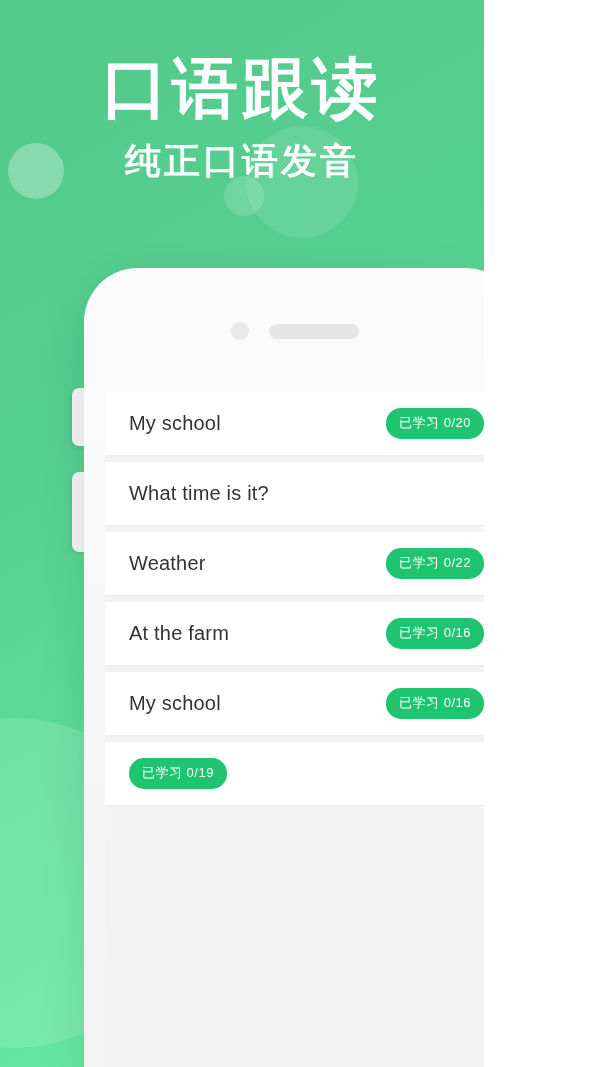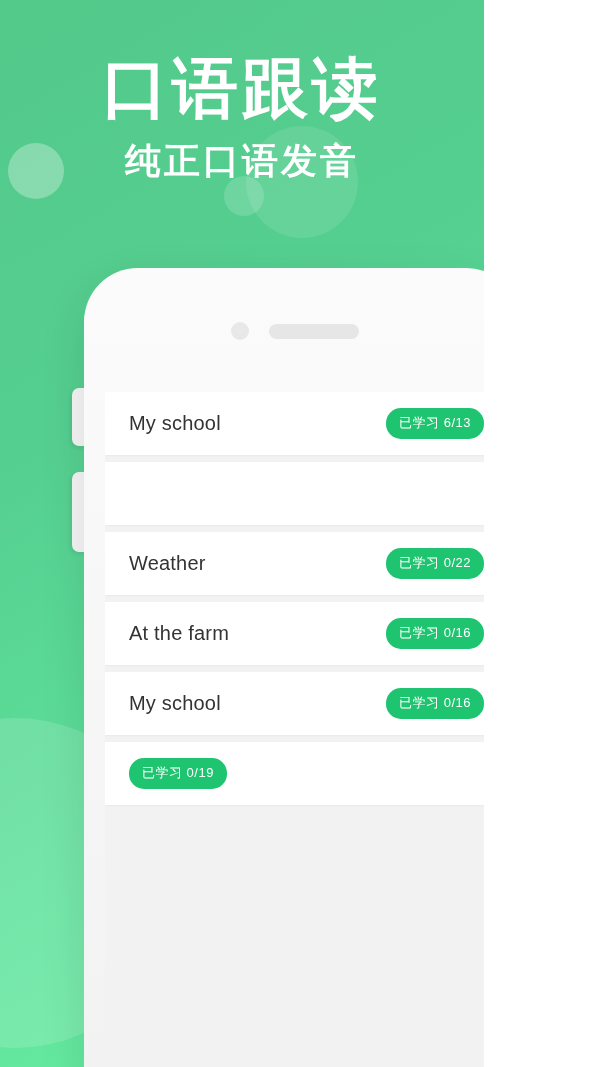--- a/index.html
+++ b/index.html
@@ -208,24 +208,25 @@
   <div class="phone-camera"></div>
   <div class="phone-speaker"></div>
 
   <div class="screen">
 
 
     <div class="lesson-list">
 
       <div class="lesson-item">
         <span class="lesson-title">My school</span>
-        <span class="lesson-badge">已学习 6/13</span>
-      </div>
-
-      <div class="lesson-item">
+        <span class="lesson-badge">已学习 0/20</span>
+      </div>
+
+      <div class="lesson-item">
+        <span class="lesson-title">What time is it?</span>
       </div>
 
       <div class="lesson-item">
         <span class="lesson-title">Weather</span>
         <span class="lesson-badge">已学习 0/22</span>
       </div>
 
       <div class="lesson-item">
         <span class="lesson-title">At the farm</span>
         <span class="lesson-badge">已学习 0/16</span>

